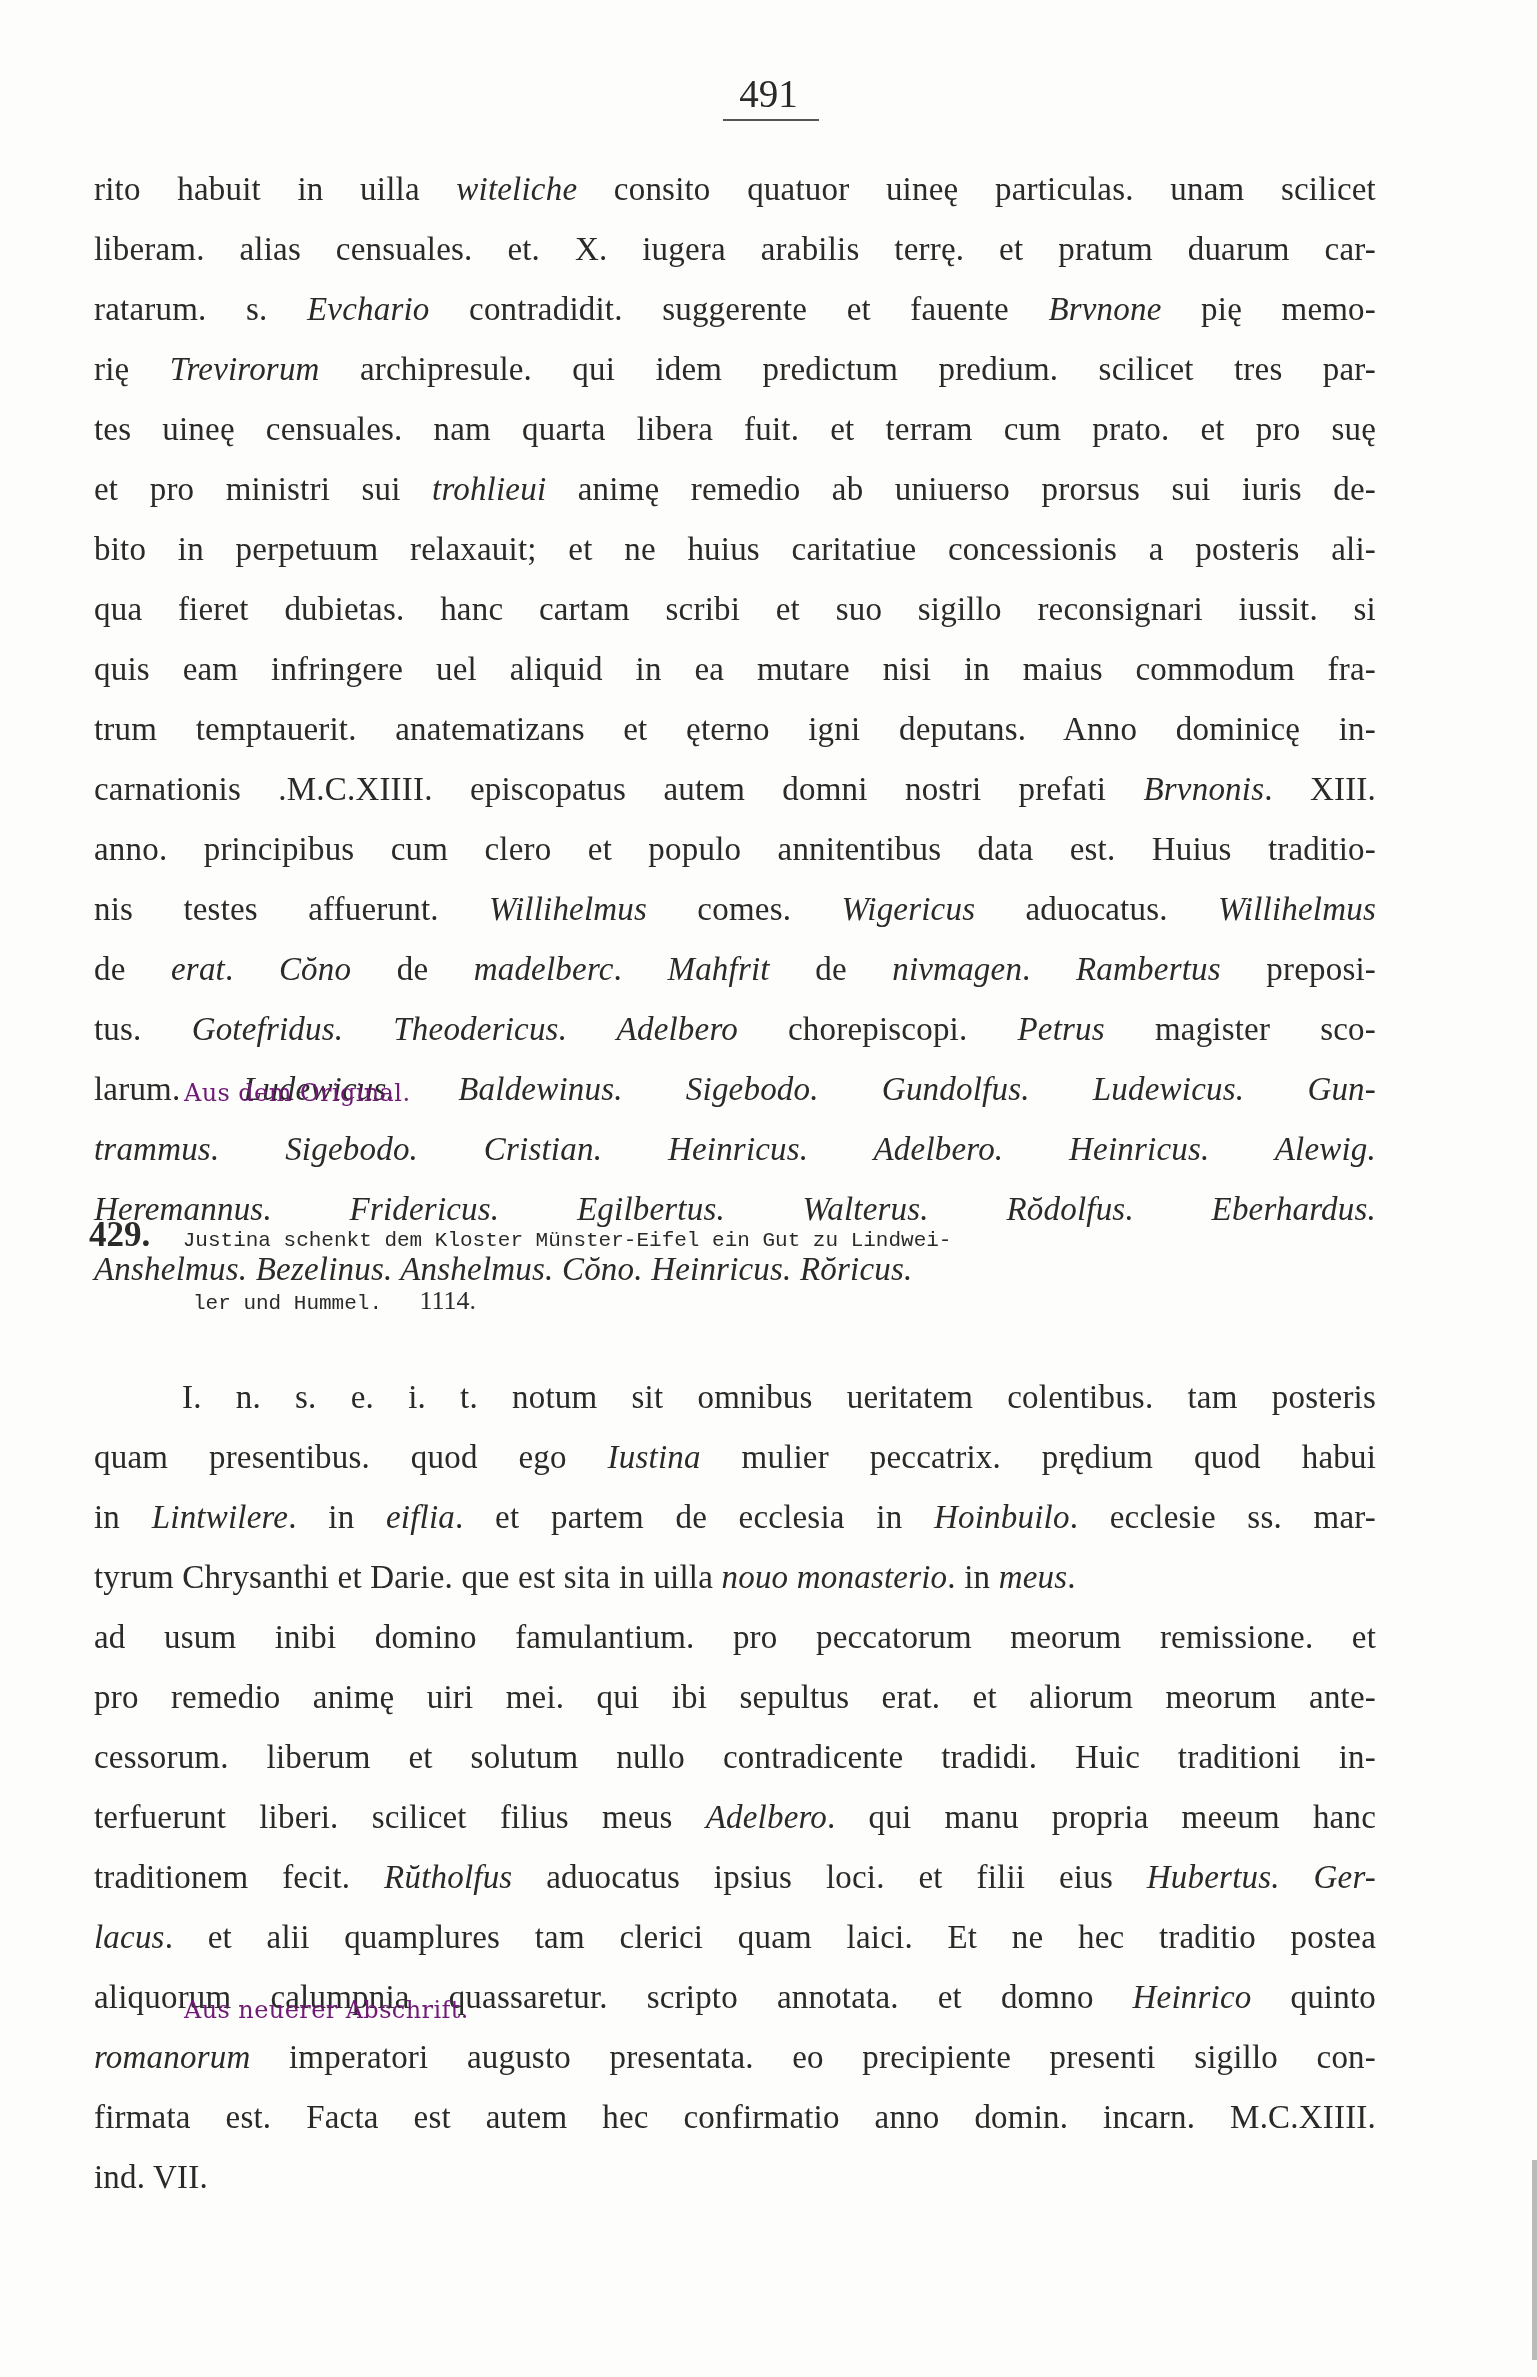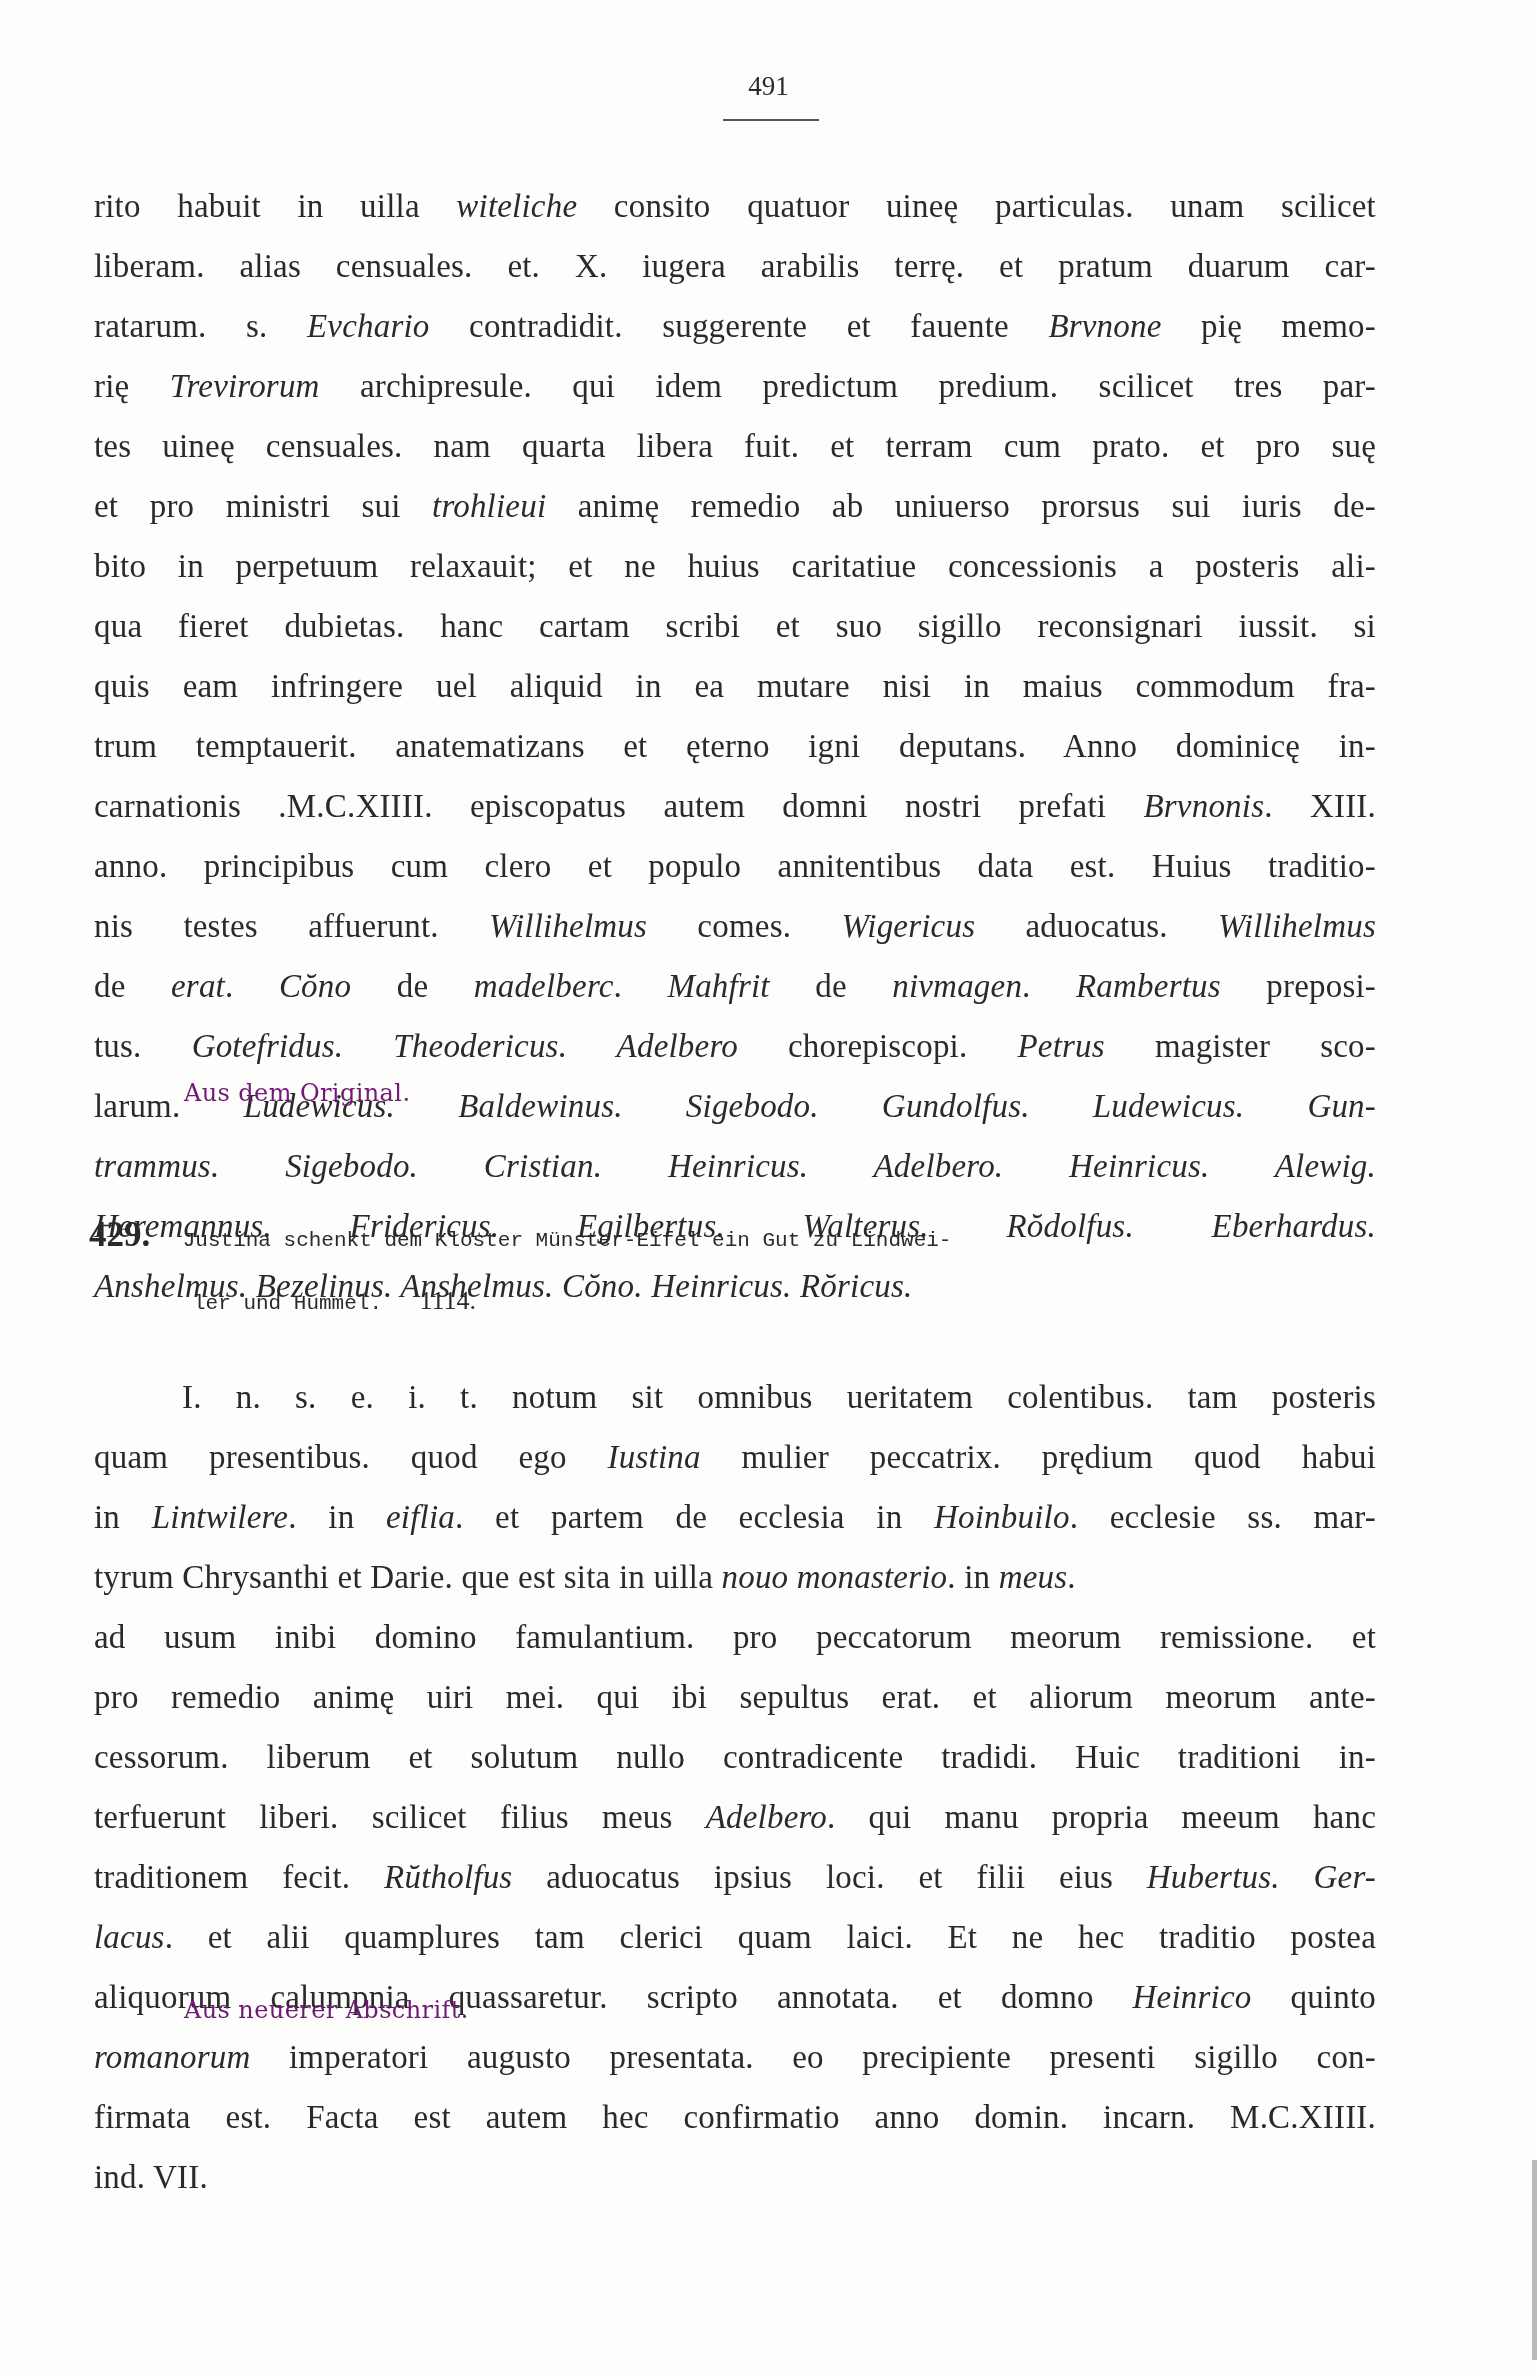--- a/index.html
+++ b/index.html
@@ -1,27 +1,27 @@
 <!DOCTYPE html>
 <html style="font-size:12.3px"><head>
 <meta charset="utf-8">
 <style>
   html, body { margin: 0; padding: 0; background: #fdfdfc; }
   body { width: 1537px; height: 2377px; position: relative; overflow: hidden;
          font-family: "Liberation Serif", "DejaVu Serif", serif; color: #2a2a2a; }
   .page-number { position: absolute; top: 71px; left: 0; width: 1537px; text-align: center;
-                 font-size: 27px; color: #2a2a2a; }
+                 font-size: 39px; color: #2a2a2a; }
   .page-rule { position: absolute; top: 119px; left: 723px; width: 96px; height: 1.5px; background: #555; }
   .block { position: absolute; left: 94px; width: 1282px; }
   .line { display: block; height: 60px; line-height: 60px; font-size: 33px; white-space: nowrap;
           text-align: justify; text-align-last: justify; letter-spacing: 0.2px; }
   .line.last { text-align-last: left; }
   .line.indent { padding-left: 88px; }
   .line i { font-style: italic; }
-  #block1 { top: 176px; }
+  #block1 { top: 159px; }
   .source { position: absolute; left: 184px; font-size: 24px; font-family: "DejaVu Serif", serif;
             letter-spacing: 0.4px; color: #701a75; }
   #source1 { top: 1079px; }
   #source2 { top: 1996px; }
   .heading { position: absolute; left: 89px; top: 1203px; width: 1287px; font-size: 34px; }
   .heading .num { font-weight: bold; font-size: 35px; margin-right: 24px; }
   .heading .title { font-family: Liberation Mono, monospace; font-size: 21px; }
   .heading .row { display: block; height: 63px; line-height: 63px; white-space: nowrap; }
   .heading .row2 { padding-left: 43px; }
   .heading .year { margin-left: 29px; font-family: "Liberation Serif", serif; font-size: 26px; }

